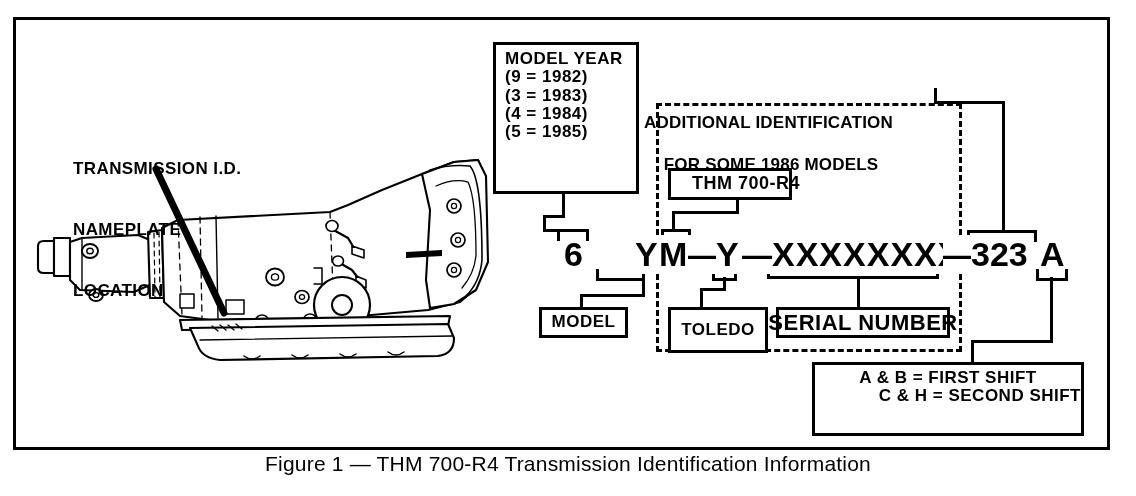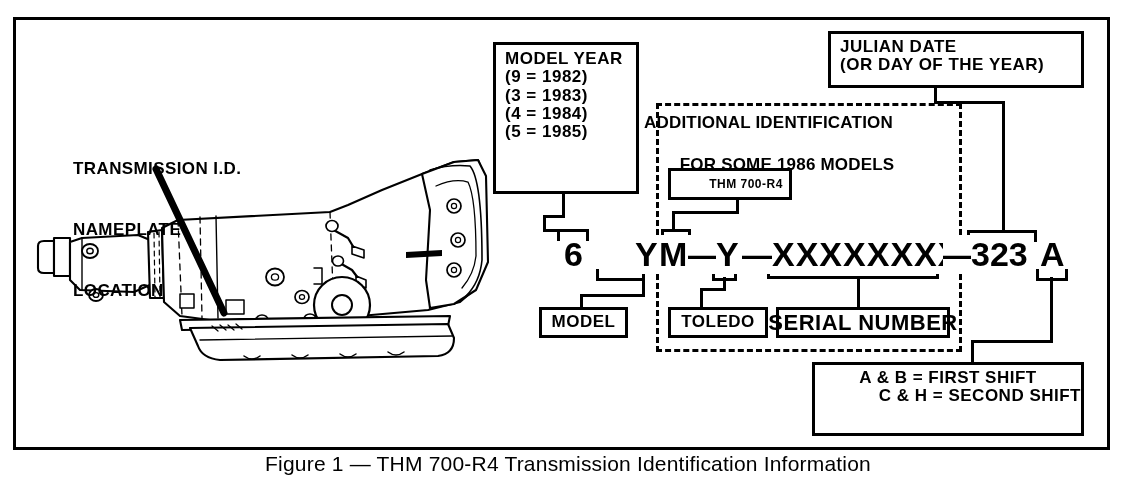--- a/index.html
+++ b/index.html
@@ -211,38 +211,34 @@
     <div class="line" style="font-size:17px;">(4  =  1984)</div>
     <div class="line" style="font-size:17px;">(5  =  1985)</div>
   </div>
 
   <div class="v" style="left:562px; top:194px; height:24px;"></div>
   <div class="h" style="left:543px; top:215px; width:22px;"></div>
   <div class="v" style="left:543px; top:215px; height:17px;"></div>
   <div class="brk up" style="left:557px; top:229px; width:32px; height:12px;"></div>
   <div class="h" style="left:543px; top:229px; width:22px;"></div>
 
-  <div class="box" style="left:828px; top:31px; width:256px; height:57px; padding:4px 0 0 9px;">
-    <div class="line" style="font-size:17px;">JULIAN DATE</div>
-    <div class="line" style="font-size:17px;">(OR DAY OF THE YEAR)</div>
-  </div>
 
   <div class="v" style="left:934px; top:88px; height:16px;"></div>
   <div class="h" style="left:934px; top:101px; width:71px;"></div>
   <div class="v" style="left:1002px; top:101px; height:132px;"></div>
   <div class="brk up" style="left:967px; top:230px; width:70px; height:12px;"></div>
 
   <div class="dashbox" style="left:656px; top:103px; width:306px; height:249px;"></div>
   <div class="plain" style="left:644px; top:113px; font-size:17px; letter-spacing:0.2px;">ADDITIONAL IDENTIFICATION</div>
-  <div class="plain" style="left:660px; top:135px; font-size:17px; letter-spacing:0.2px;">
+  <div class="plain" style="left:644px; top:135px; font-size:17px; letter-spacing:0.2px;">
     <span>FOR </span><span class="u">SOME</span><span> 1986 MODELS</span>
   </div>
 
   <div class="box" style="left:668px; top:168px; width:124px; height:32px; display:flex; align-items:center; justify-content:center;">
-    <div class="line" style="font-size:12px;margin-left:32px;">THM 700-R4</div>
+    <div class="line" style="font-size:18px;margin-left:32px;">THM 700-R4</div>
   </div>
 
   <div class="v" style="left:736px; top:200px; height:14px;"></div>
   <div class="h" style="left:672px; top:211px; width:67px;"></div>
   <div class="v" style="left:672px; top:211px; height:18px;"></div>
   <div class="brk up" style="left:661px; top:229px; width:30px; height:12px;"></div>
 
   <div class="codechar" style="left:564px; top:235px; font-size:34px;">6</div>
   <div class="codechar" style="left:635px; top:235px; font-size:34px;">YP</div>
   <div class="codechar" style="left:659px; top:235px; font-size:34px;">M</div>
@@ -259,21 +255,21 @@
   <div class="h" style="left:580px; top:294px; width:65px;"></div>
   <div class="v" style="left:580px; top:294px; height:15px;"></div>
   <div class="box" style="left:539px; top:307px; width:89px; height:31px; display:flex; align-items:center; justify-content:center;">
     <div class="line" style="font-size:17px;">MODEL</div>
   </div>
 
   <div class="brk down" style="left:712px; top:269px; width:25px; height:12px;"></div>
   <div class="v" style="left:723px; top:277px; height:14px;"></div>
   <div class="h" style="left:700px; top:288px; width:26px;"></div>
   <div class="v" style="left:700px; top:288px; height:21px;"></div>
-  <div class="box" style="left:668px; top:307px; width:100px; height:31px; display:flex; align-items:center; justify-content:center;text-align:right;">
+  <div class="box" style="left:668px; top:307px; width:100px; height:46px; display:flex; align-items:center; justify-content:center;text-align:right;">
     <div class="line" style="font-size:17px;">TOLEDO</div>
   </div>
 
   <div class="brk down" style="left:767px; top:269px; width:172px; height:10px;"></div>
   <div class="v" style="left:857px; top:277px; height:32px;"></div>
   <div class="box" style="left:776px; top:307px; width:174px; height:31px; display:flex; align-items:center; justify-content:center;">
     <div class="line" style="font-size:22px;">SERIAL NUMBER</div>
   </div>
 
   <div class="brk down" style="left:1036px; top:269px; width:32px; height:12px;"></div>

